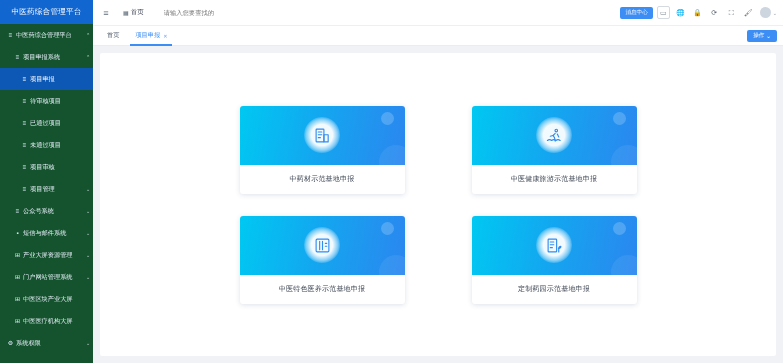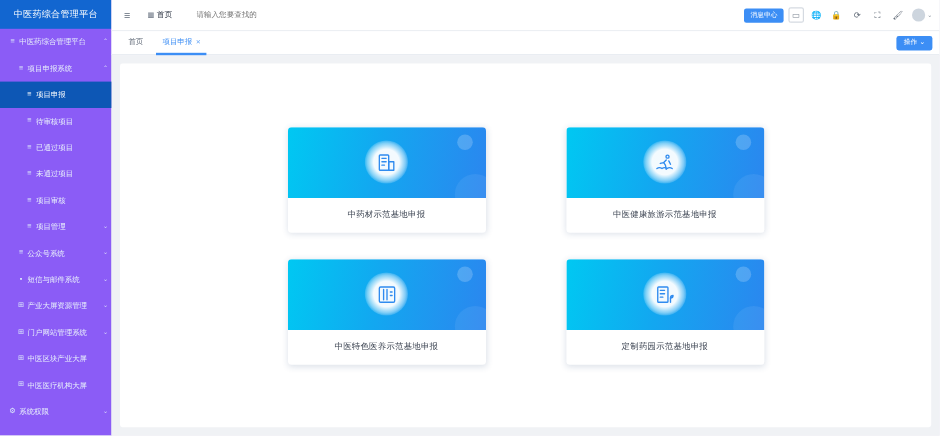--- a/index.html
+++ b/index.html
@@ -7,21 +7,21 @@
     width: 783px; height: 363px;
     font-family: "Liberation Sans", "DejaVu Sans", sans-serif;
     overflow: hidden;
     background: #f0f2f5;
   }
   #app { display: flex; width: 783px; height: 363px; }
 
   
   #sidebar {
     width: 93px; height: 363px;
-    background: #8b5cf6;
+    background: #14532d;
     flex: 0 0 93px;
     display: flex; flex-direction: column;
     overflow: hidden;
   }
   .logo {
     height: 24px;
     display: flex; align-items: center; justify-content: center;
     color: #fff; font-size: 7.5px; letter-spacing: .3px;
     background: #1266d0; flex: 0 0 24px;
   }

